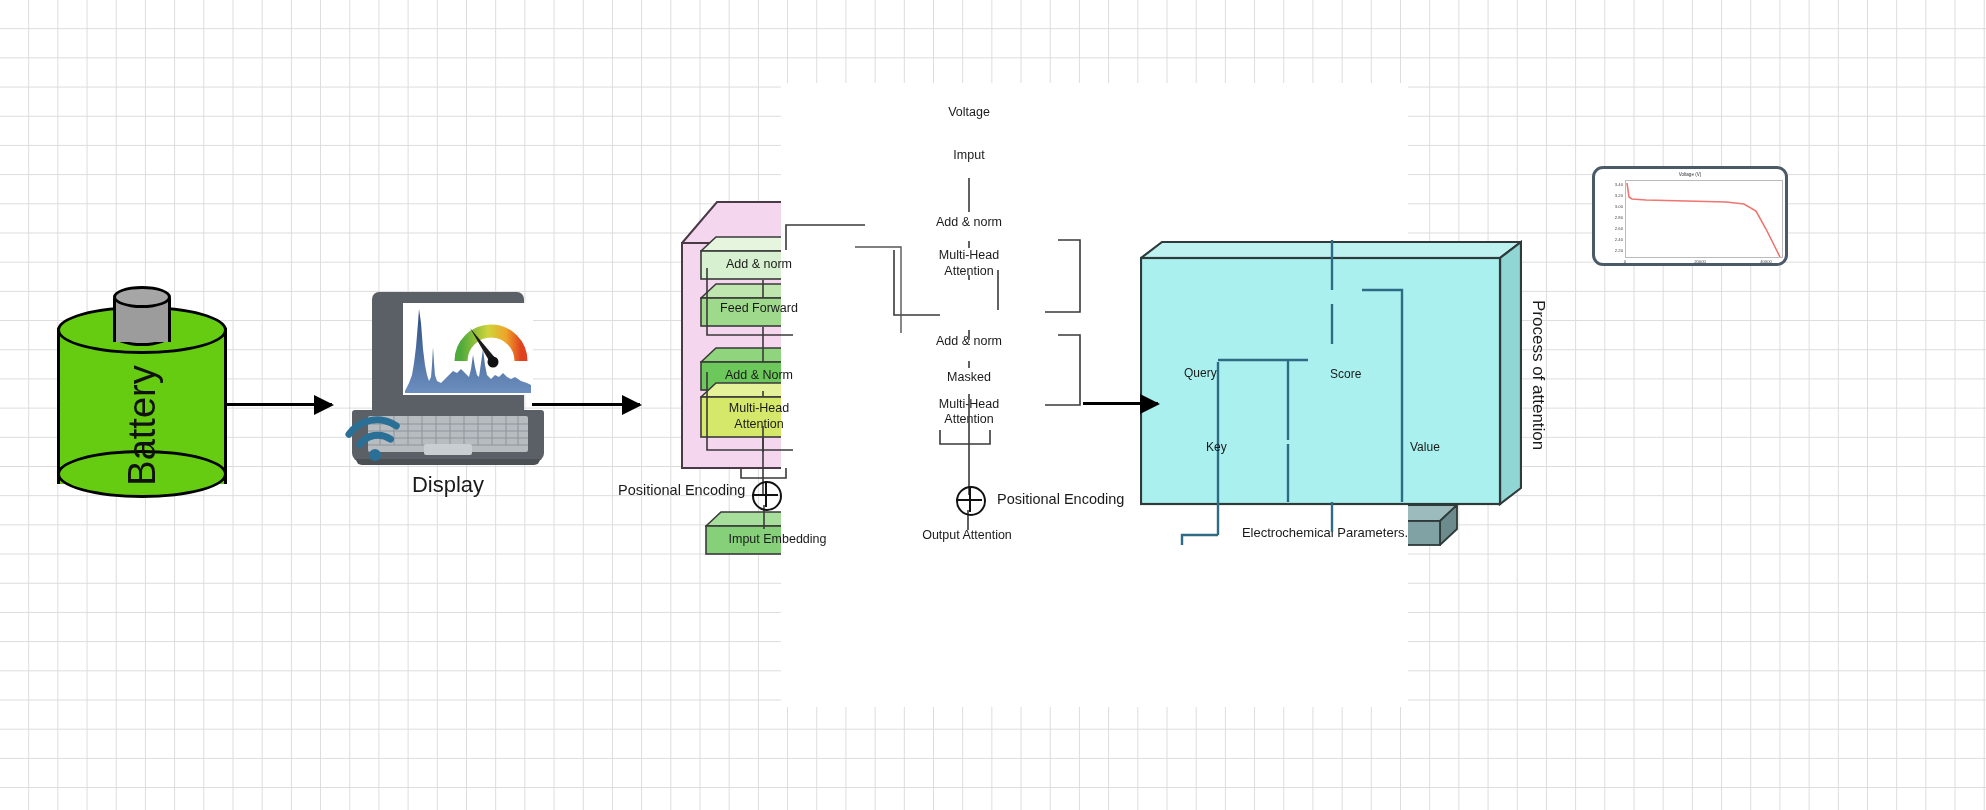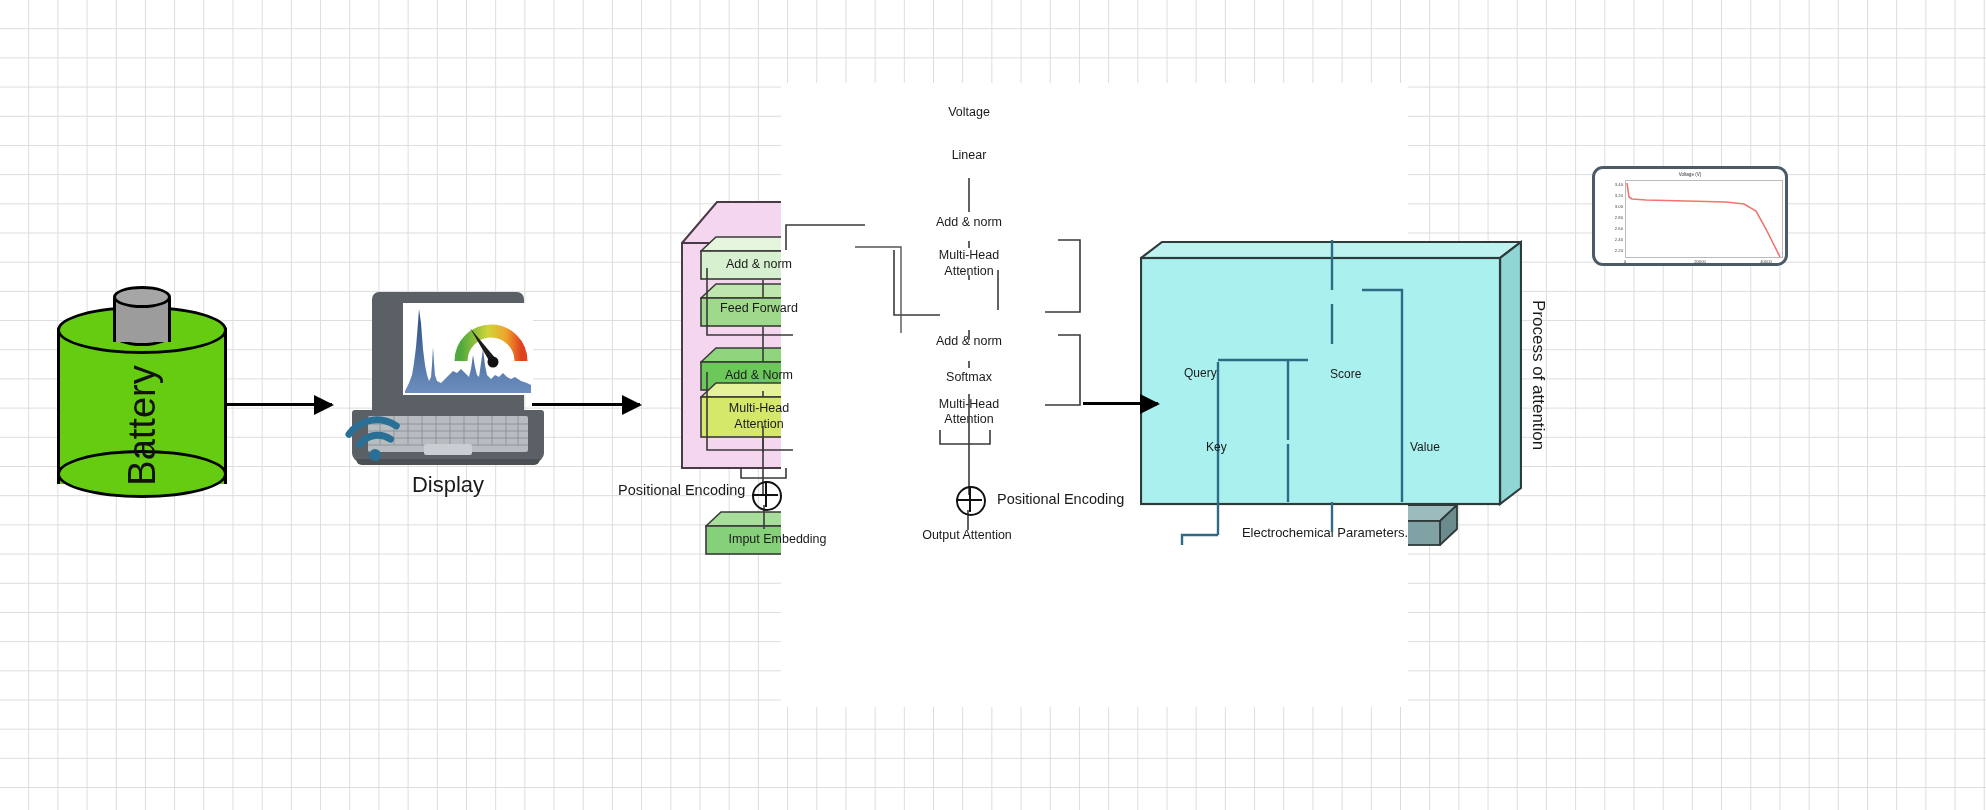--- a/index.html
+++ b/index.html
@@ -262,21 +262,21 @@
     </svg>
     <div class="face blabel" style="border:none;background:none;">Voltage</div>
   </div>
 
   <div class="box3d" style="left:910px;top:141px;width:118px;height:30px;">
     <svg width="138" height="44" viewBox="0 0 138 44" style="position:absolute;left:0;top:-14px;">
       <polygon points="1,15 16,1 137,1 122,15" fill="#f2d89d" stroke="#3a3a3a" stroke-width="2"></polygon>
       <polygon points="122,15 137,1 137,29 122,43" fill="#cda44e" stroke="#3a3a3a" stroke-width="2"></polygon>
       <rect x="1" y="15" width="121" height="28" fill="#e9c069" stroke="#3a3a3a" stroke-width="2"></rect>
     </svg>
-    <div class="face blabel" style="border:none;background:none;">Linear</div>
+    <div class="face blabel" style="border:none;background:none;">Imput</div>
   </div>
 
   <div class="box3d" style="left:910px;top:208px;width:118px;height:30px;">
     <svg width="138" height="44" viewBox="0 0 138 44" style="position:absolute;left:0;top:-14px;">
       <polygon points="1,15 16,1 137,1 122,15" fill="#fdf2ea" stroke="#3a3a3a" stroke-width="2"></polygon>
       <polygon points="122,15 137,1 137,29 122,43" fill="#dcc1ad" stroke="#3a3a3a" stroke-width="2"></polygon>
       <rect x="1" y="15" width="121" height="28" fill="#fbe6d8" stroke="#3a3a3a" stroke-width="2"></rect>
     </svg>
     <div class="face blabel" style="border:none;background:none;">Add &amp; norm</div>
   </div>
@@ -299,21 +299,21 @@
     <div class="face blabel" style="border:none;background:none;">Add &amp; norm</div>
   </div>
 
   <div class="box3d" style="left:910px;top:368px;width:118px;height:62px;">
     <svg width="138" height="76" viewBox="0 0 138 76" style="position:absolute;left:0;top:-14px;">
       <polygon points="1,15 16,1 137,1 122,15" fill="#f5b994" stroke="#3a3a3a" stroke-width="2"></polygon>
       <polygon points="122,15 137,1 137,61 122,75" fill="#cd7342" stroke="#3a3a3a" stroke-width="2"></polygon>
       <rect x="1" y="15" width="121" height="60" fill="#ef9364" stroke="#3a3a3a" stroke-width="2"></rect>
     </svg>
     <div class="face" style="border:none;background:none;flex-direction:column;gap:11px;">
-      <span class="blabel">Softmax</span>
+      <span class="blabel">Masked</span>
       <span class="blabel">Multi-Head Attention</span>
     </div>
   </div>
 
   <svg style="position:absolute;left:880px;top:150px;width:215px;height:360px;z-index:5;">
     <g fill="none" stroke="#3a3a3a" stroke-width="1.6">
       <line x1="89" y1="-22" x2="89" y2="-2"></line>
       <line x1="89" y1="28" x2="89" y2="62"></line>
       <line x1="89" y1="91" x2="89" y2="98"></line>
       <line x1="89" y1="125" x2="89" y2="130"></line>

